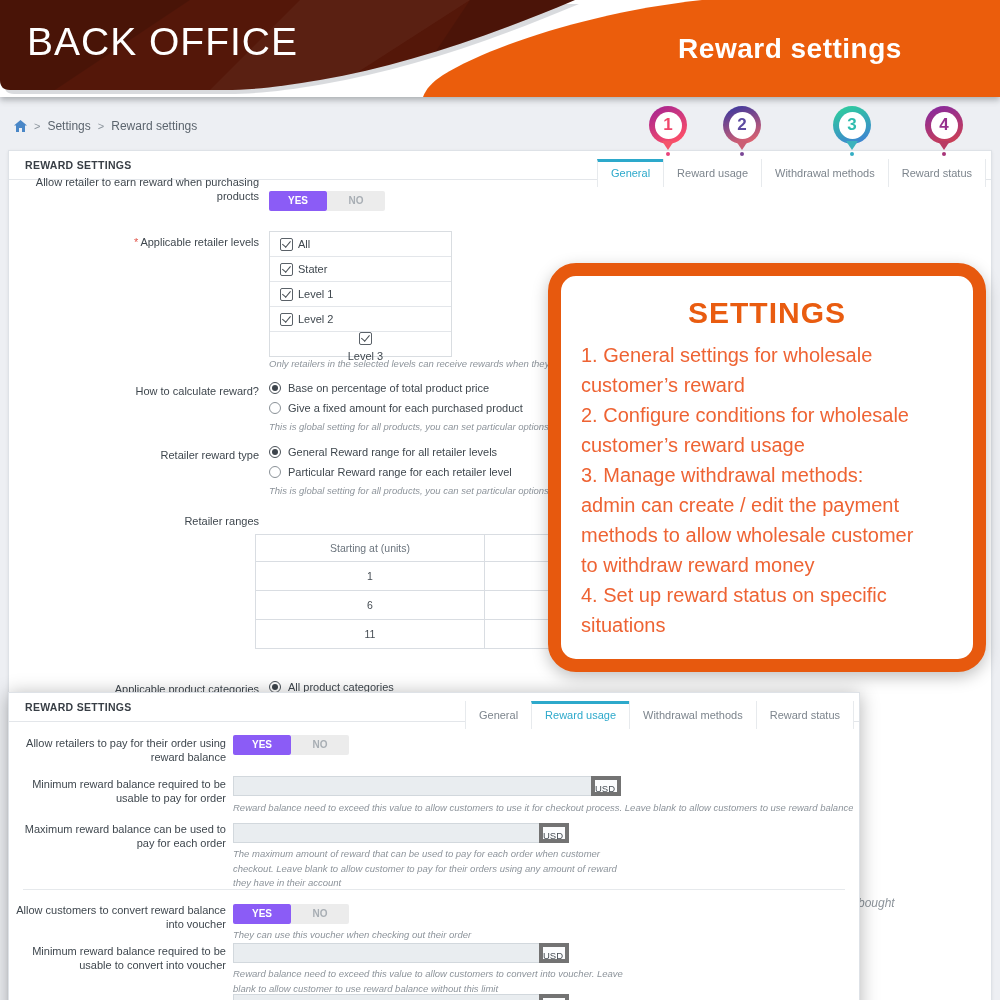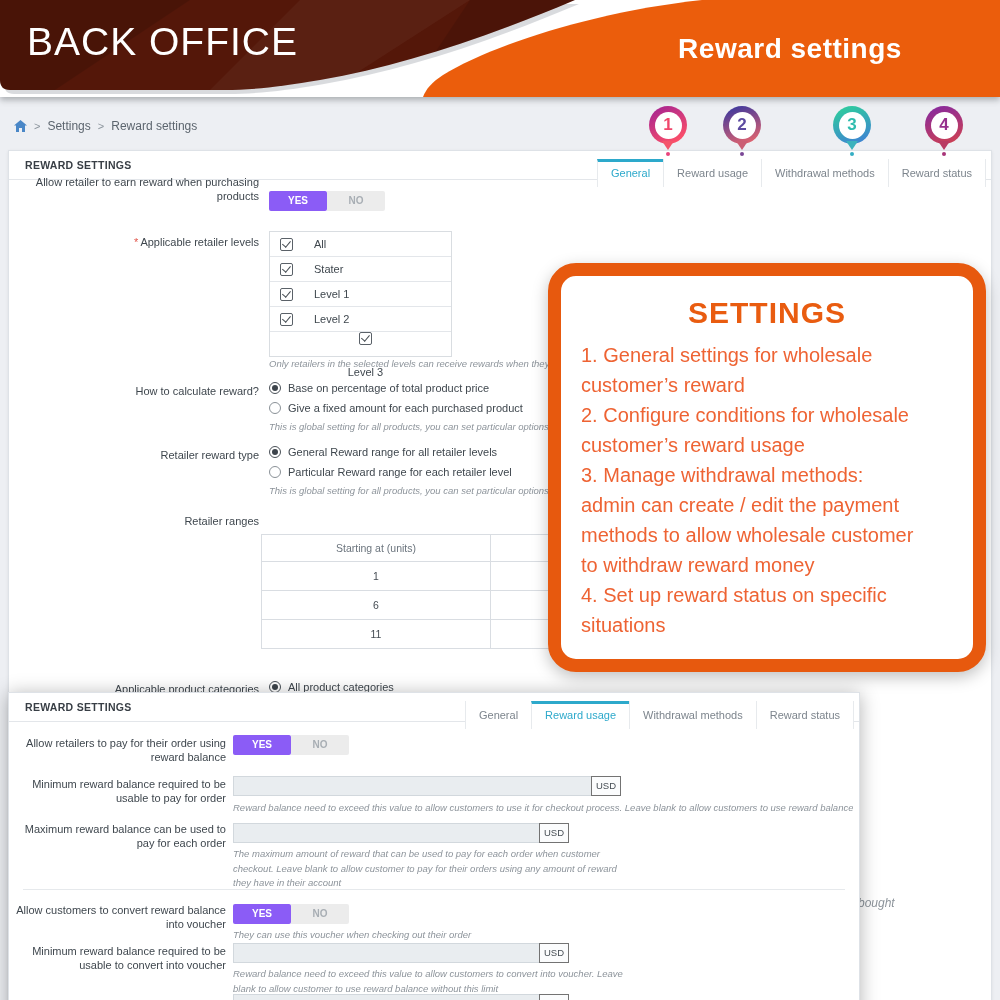--- a/index.html
+++ b/index.html
@@ -38,39 +38,39 @@
   .p2 .lbl{left:0;width:217px;}
   .req{color:#e2574c;margin-right:2px;}
   .help{position:absolute;font-style:italic;font-size:9.5px;color:#8d949b;line-height:14.5px;}
   .nowrap{white-space:nowrap;overflow:hidden;}
 
   .toggle{position:absolute;display:flex;}
   .t-yes{width:58px;height:20px;background:#8b5cf6;color:#fff;font-size:10px;font-weight:700;text-align:center;line-height:20px;border-radius:2px;}
   .t-no{width:58px;height:20px;background:#ececec;color:#a8aeb4;font-size:10px;font-weight:700;text-align:center;line-height:20px;border-radius:0 2px 2px 0;}
 
   .chklist{position:absolute;width:183px;border:1px solid #d9dde1;background:#fff;box-sizing:border-box;}
-  .chkrow{display:flex;align-items:center;gap:21px;height:24px;padding-left:10px;border-bottom:1px solid #e3e6ea;font-size:11px;color:#3f474e;}
+  .chkrow{display:flex;align-items:center;gap:5px;height:24px;padding-left:10px;border-bottom:1px solid #e3e6ea;font-size:11px;color:#3f474e;}
   .chkrow:last-child{border-bottom:none;flex-direction:column;}
   .cb{width:11px;height:11px;border:1px solid #5a6168;border-radius:2px;position:relative;background:#fff;flex:none;}
   .cb::after{content:"";position:absolute;left:3px;top:0px;width:3.5px;height:7px;border:solid #454c52;border-width:0 1.5px 1.5px 0;transform:rotate(40deg);}
 
   .opt{position:absolute;display:flex;align-items:center;gap:7px;font-size:11px;color:#3f474e;}
   .rd{width:12px;height:12px;border:1px solid #8a9197;border-radius:50%;background:#fff;box-sizing:border-box;flex:none;}
   .rd.sel{border-color:#4a5158;}
   .rd.sel::after{content:"";display:block;width:6px;height:6px;margin:2px;border-radius:50%;background:#3d444b;}
 
   .rtable{position:absolute;border-collapse:collapse;background:#fff;}
   .rtable th,.rtable td{border:1px solid #d9dde2;text-align:center;font-weight:400;}
   .rtable th{height:24px;font-size:10.5px;color:#6b747d;}
   .rtable td{height:26px;font-size:10.5px;color:#454c53;}
   .c1{width:226px;} .c2{width:110px;}
 
   .igroup{position:absolute;display:flex;}
   .iin{height:20px;background:#e9edf0;border:1px solid #d2d8dd;border-right:none;box-sizing:border-box;}
-  .iaddon{width:30px;height:20px;border:1px solid #737373;background:#fbfcfd;font-size:9.5px;line-height:18px;text-align:center;color:#464d54;box-sizing:border-box;}
+  .iaddon{width:30px;height:20px;border:4px solid #737373;background:#fbfcfd;font-size:9.5px;line-height:18px;text-align:left;color:#464d54;box-sizing:border-box;}
   .divider{position:absolute;left:14px;right:14px;height:1px;background:#e6e9ec;}
 
   
   .callout{position:absolute;left:548px;top:263px;width:438px;height:409px;background:#fff;border:13px solid #e7590e;border-radius:28px;box-sizing:border-box;z-index:5;box-shadow:0 5px 16px rgba(0,0,0,.25);}
   .callout-title{margin-top:20px;text-align:center;font-size:30px;font-weight:800;letter-spacing:1px;color:#e95c10;}
   .callout-lines{margin:10px 14px 0 20px;}
   .callout-line{font-size:20px;line-height:30px;color:#ee6333;}
 
   .fragment{position:absolute;font-style:italic;font-size:12px;color:#8d949b;}
 </style>
@@ -197,21 +197,21 @@
       <span class="rd sel"></span>
       <span>General Reward range for all retailer levels</span>
     </div>
     <div class="opt" style="left:260px;top:315px">
       <span class="rd"></span>
       <span>Particular Reward range for each retailer level</span>
     </div>
     <div class="help nowrap" style="left:260px;top:333px;width:700px">This is global setting for all products, you can set particular options for</div>
 
     <div class="lbl" style="top:364px">Retailer ranges</div>
-    <table class="rtable" style="left:252px;top:383px">
+    <table class="rtable" style="left:246px;top:383px">
       <tbody>
           <tr>
         <th class="c1">Starting at (units)</th>
         <th class="c2"></th>
       </tr>
       <tr>
         <td>1</td>
         <td></td>
       </tr>
       <tr>

